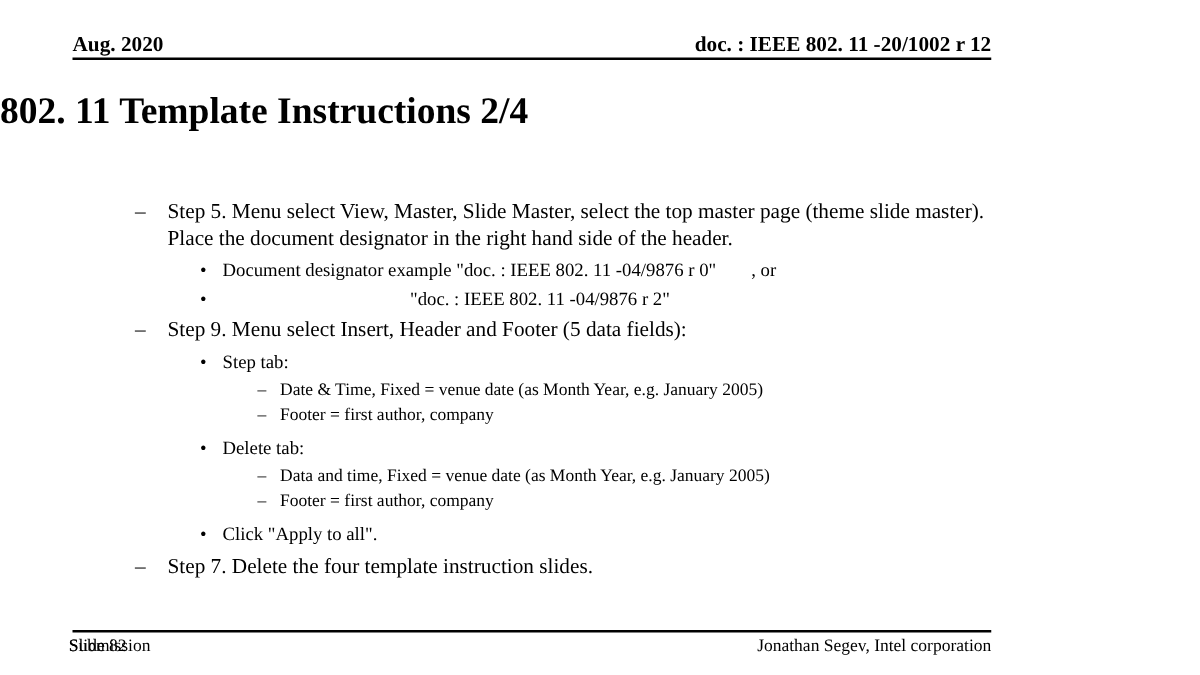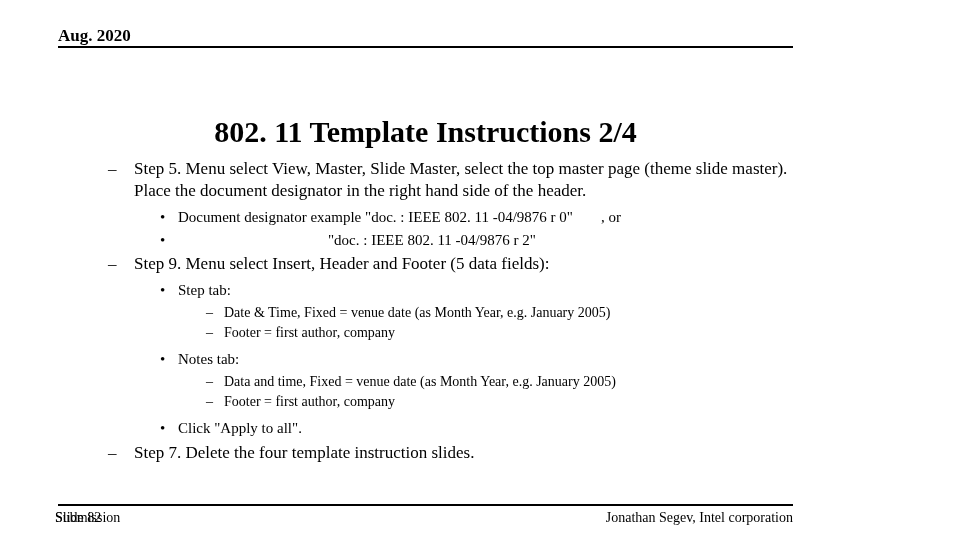--- a/index.html
+++ b/index.html
@@ -33,24 +33,22 @@
     top: 46px;
     left: 58px;
     right: 58px;
     border-top: 2px solid #000;
   }
   .title {
     position: absolute;
     top: 72px;
     left: 0;
     right: 0;
-    text-align: center;
     font-weight: bold;
     font-size: 30px;
-    margin-top: 43px;
   }
   .content {
     position: absolute;
     top: 158px;
     left: 108px;
     right: 58px;
     font-size: 17px;
     line-height: 1.3;
   }
   .dash {
@@ -125,20 +123,21 @@
   .designator-row { display: flex; }
   .dspace { display: inline-block; width: 150px; }
 </style>
 </head>
 <body>
 
 <div class="slide">
 
   <div class="header-row">
     <span>Aug. 2020</span>
+    <span>doc. : IEEE 802. 11 -20/1002 r 12</span>
   </div>
   <div class="header-rule"></div>
 
   <div class="title">802. 11 Template Instructions 2/4</div>
 
   <div class="content">
 
     <div class="dash">Step 5. Menu select View, Master, Slide Master, select the top master page (theme slide master).  Place the document designator in the right hand side of the header.</div>
 
     <div class="bullet designator-row">
@@ -151,21 +150,21 @@
     </div>
 
     <div class="dash">Step 9. Menu select Insert, Header and Footer (5 data fields):</div>
 
     <div class="bullet">Step tab:</div>
     <div class="sub">Date &amp; Time, Fixed =  venue date (as Month Year, e.g. January 2005)</div>
     <div class="sub">Footer = first author, company</div>
 
     <div class="gap"></div>
 
-    <div class="bullet">Notes tab:</div>
+    <div class="bullet">Delete tab:</div>
     <div class="sub">Data and time, Fixed = venue date (as Month Year, e.g. January 2005)</div>
     <div class="sub">Footer = first author, company</div>
 
     <div class="gap"></div>
 
     <div class="bullet">Click "Apply to all".</div>
 
     <div class="dash">Step 7. Delete the four template instruction slides.</div>
   </div>
 

